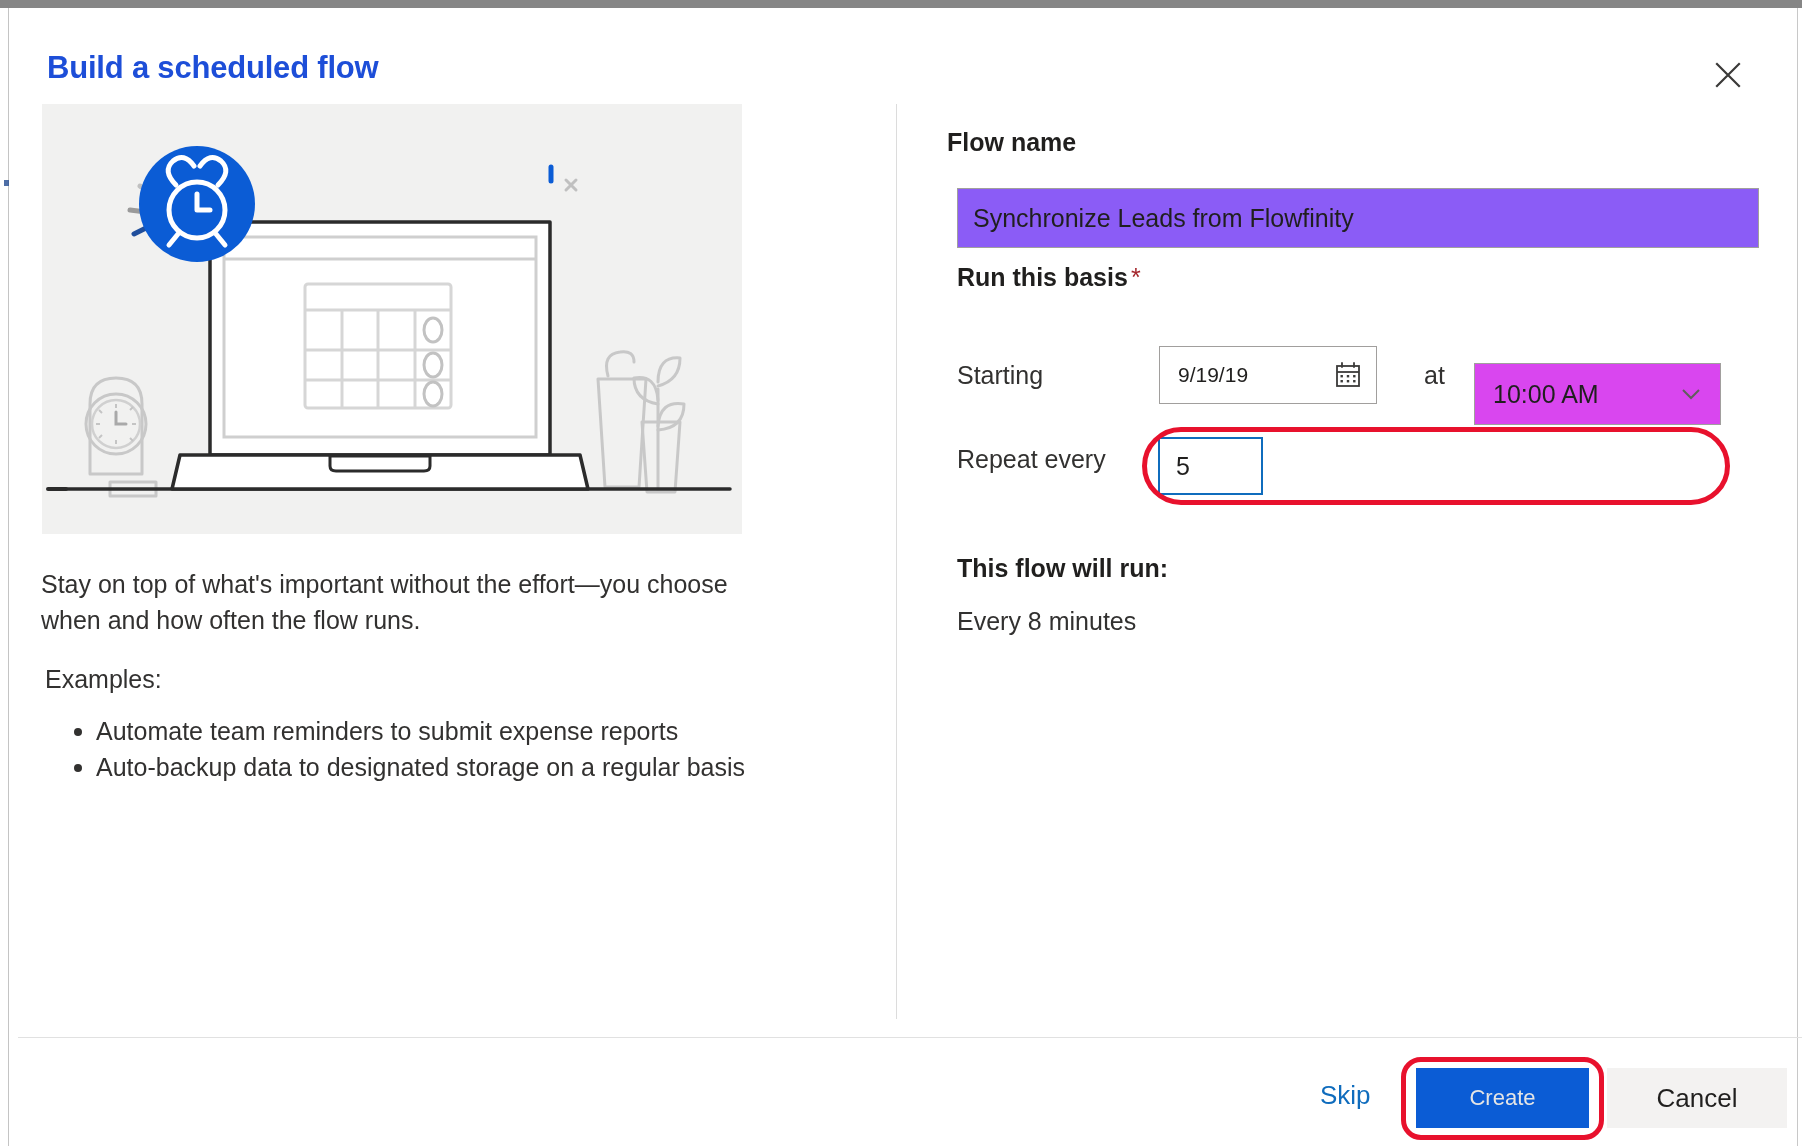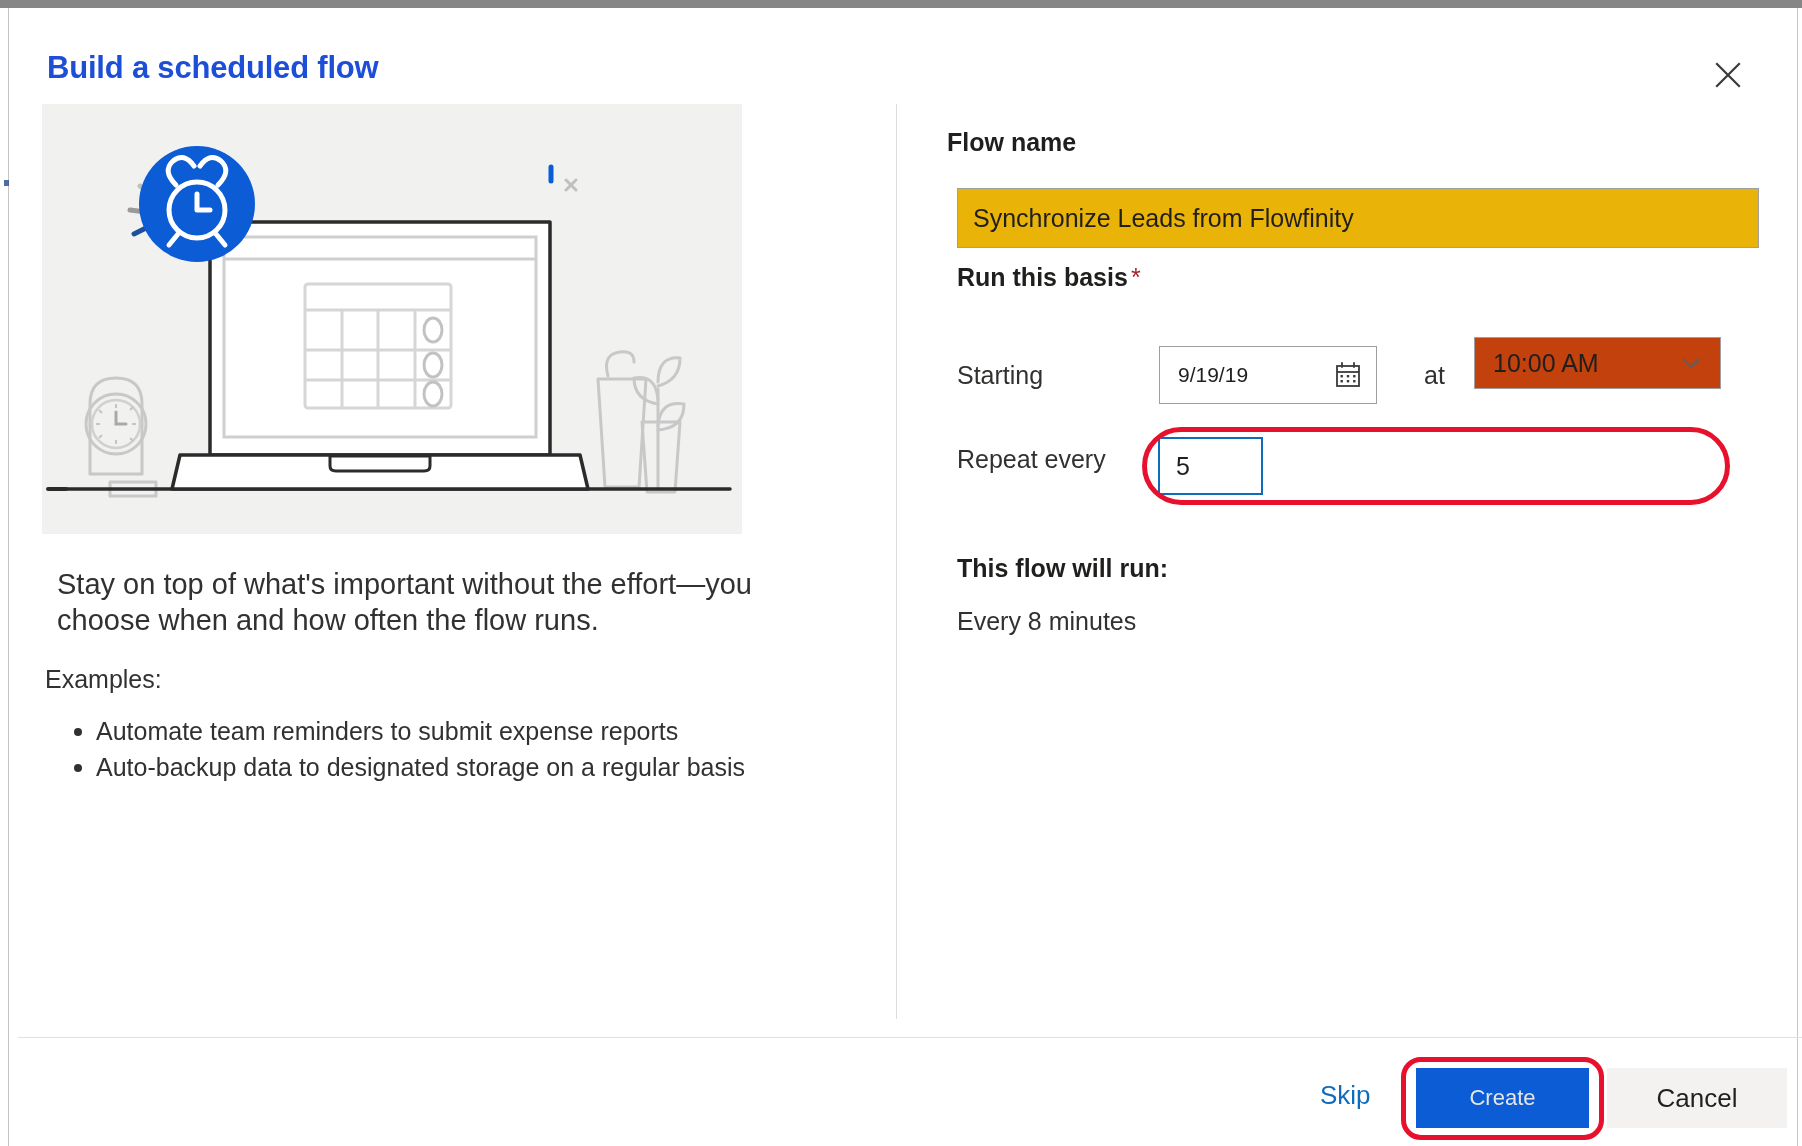--- a/index.html
+++ b/index.html
@@ -81,23 +81,23 @@
     position: absolute;
     left: 33px; top: 96px;
     width: 700px; height: 430px;
     background: #f1f1f0;
     overflow: hidden;
   }
   #illustration-svg { display: block; }
 
   #description-text {
     position: absolute;
-    left: 48px; top: 558px;
+    left: 32px; top: 558px;
     width: 700px;
-    font-size: 29px;
+    font-size: 25px;
     line-height: 36px;
     color: #323130;
   }
   #examples-label {
     position: absolute;
     left: 36px; top: 657px;
     font-size: 25px;
     color: #323130;
   }
   #examples-list {
@@ -142,21 +142,21 @@
   #flow-name-label {
     position: absolute;
     left: 938px; top: 122px;
   }
   #flow-name-input {
     position: absolute;
     left: 948px; top: 180px;
     width: 802px; height: 60px;
     box-sizing: border-box;
     border: 1px solid #a19f9d;
-    background: #eab308;
+    background: #8b5cf6;
     font-family: "Liberation Sans", sans-serif;
     font-size: 25px;
     color: #201f1e;
     padding: 14px 15px;
     outline: none;
   }
 
   #run-this-flow-label {
     position: absolute;
     left: 948px; top: 257px;
@@ -198,25 +198,25 @@
   }
 
   #at-label {
     position: absolute;
     left: 1415px; top: 353px;
     font-size: 25px;
     color: #323130;
   }
   #time-dropdown {
     position: absolute;
-    left: 1465px; top: 329px;
-    width: 247px; height: 52px;
+    left: 1465px; top: 355px;
+    width: 247px; height: 62px;
     box-sizing: border-box;
     border: 1px solid #a19f9d;
-    background: #c2410c;
+    background: #d946ef;
     display: flex;
     align-items: center;
     cursor: pointer;
   }
   #time-dropdown-value {
     font-size: 25px;
     color: #201f1e;
     padding-left: 18px;
     flex: 1;
   }

